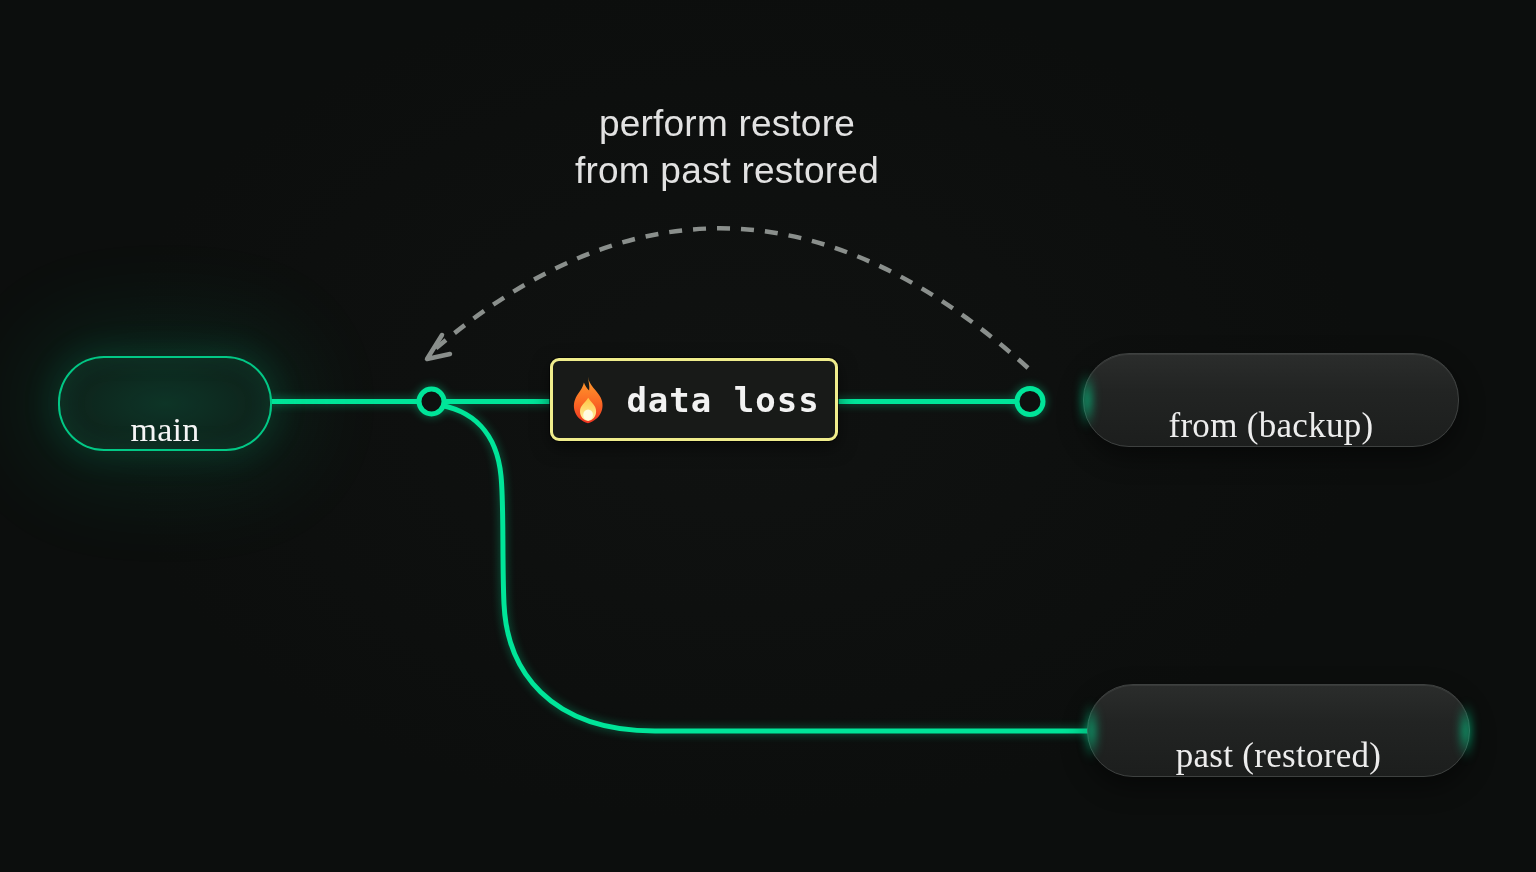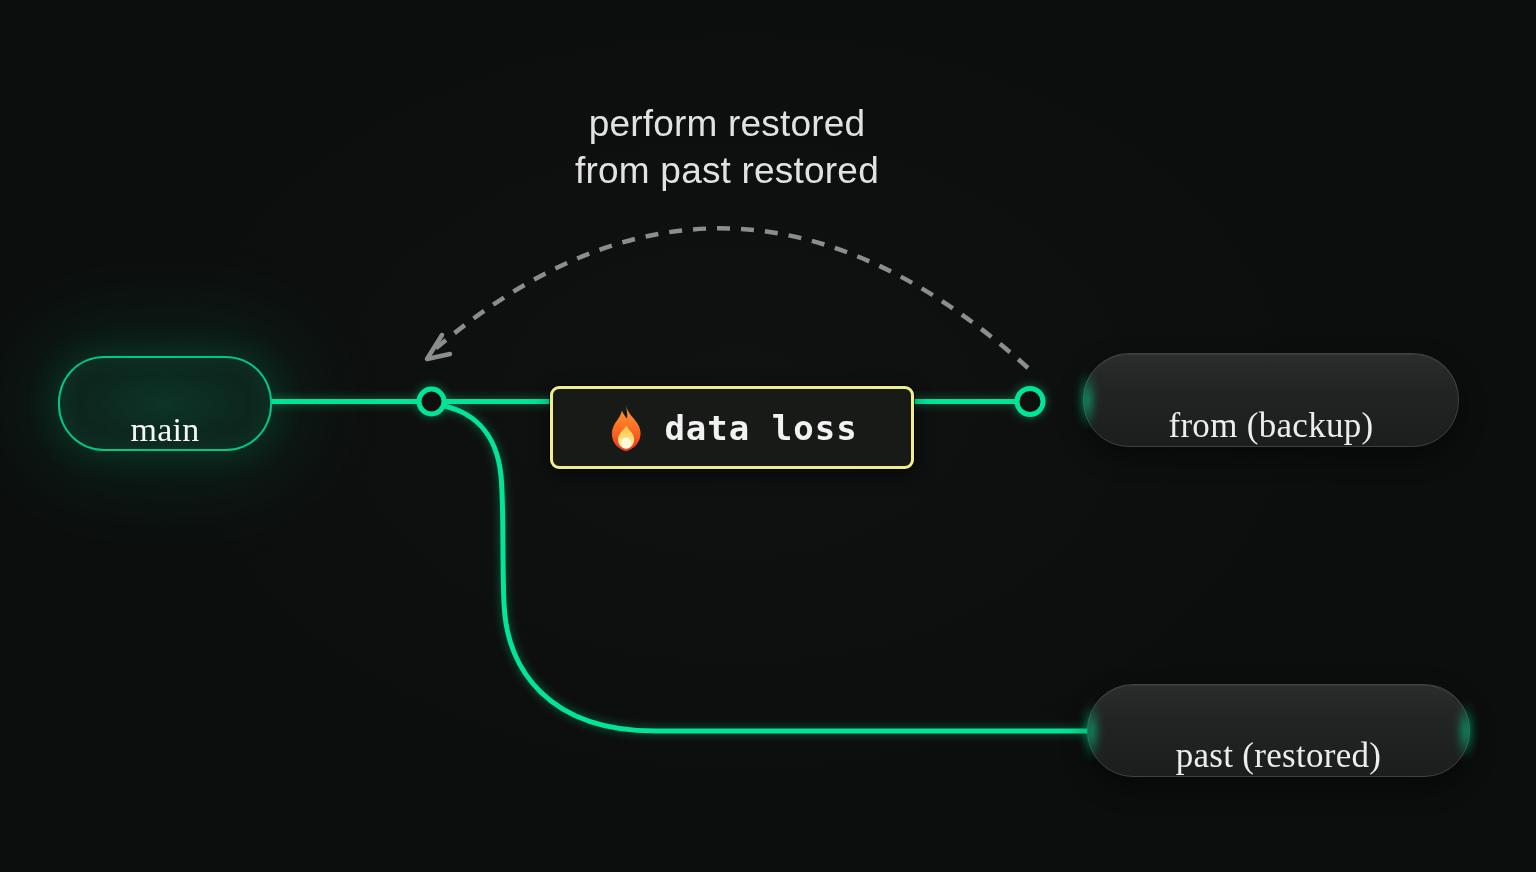--- a/index.html
+++ b/index.html
@@ -32,39 +32,38 @@
     box-shadow:inset 0 1px 0 rgba(255,255,255,.07), 0 10px 26px rgba(0,0,0,.45);
   }
   .pill-backup{left:1083px;top:353px;width:374px;height:92px;}
   .pill-restored{left:1087px;top:684px;width:381px;height:91px;}
   .edge-glow{position:absolute;width:14px;height:58px;top:50%;transform:translateY(-50%);
     border-radius:50%;background:radial-gradient(closest-side, rgba(0,229,153,.85), rgba(0,229,153,0));
     filter:blur(5px);pointer-events:none;}
   .edge-glow.left{left:-4px;}
   .edge-glow.right{right:-4px;}
   .event-box{
-    position:absolute;z-index:2;left:550px;top:358px;width:364px;height:83px;
+    position:absolute;z-index:2;left:550px;top:358px;width:288px;height:83px;
     box-sizing:border-box;border:3px solid #f0ed8c;border-radius:9px;
     background:#181a18;display:flex;align-items:center;justify-content:center;gap:18px;
     box-shadow:0 0 0 1px rgba(0,0,0,.6), 0 6px 18px rgba(0,0,0,.5);
-    margin-top:28px;
   }
   .event-label{
     font-family:"DejaVu Sans Mono","Liberation Mono",monospace;
     font-weight:bold;font-size:34px;color:#f2f2f2;letter-spacing:1px;
   }
   .fire{width:40px;height:50px;display:block;}
 </style>
 </head>
 <body>
 
 <div class="canvas">
 
   <div class="annotation">
-    <div>perform restored</div>
+    <div>perform restore</div>
     <div>from past restored</div>
   </div>
 
   <svg class="connectors" width="1536" height="872" viewBox="0 0 1536 872">
 
     <path d="M 1028 368 Q 729 98 434 350" fill="none" stroke-width="4.5" stroke-dasharray="13 11" stroke="#8a8f8c"></path>
     <polyline points="442,335 427,359 450,354" fill="none" stroke-width="4.5" stroke-linecap="round" stroke-linejoin="round" stroke="#8a8f8c"></polyline>
 
     <g class="g-green">
 

